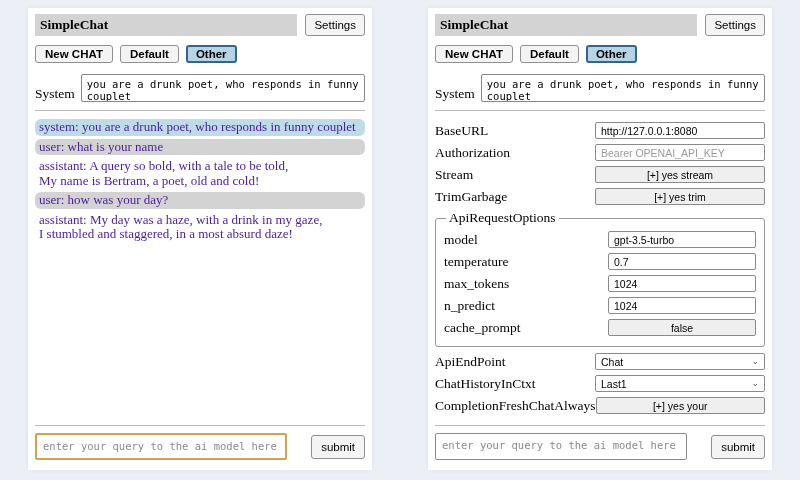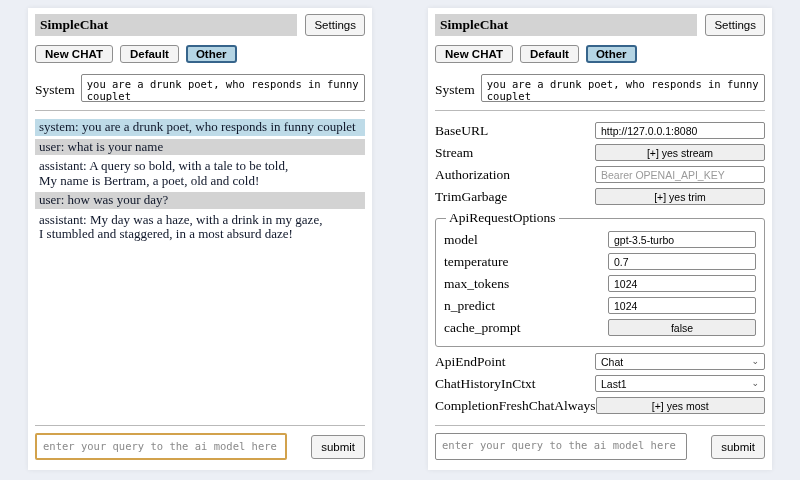--- a/index.html
+++ b/index.html
@@ -34,36 +34,36 @@
   }
   .sessions { margin-top:9px; display:flex; gap:7px; }
   button.session { padding:2px 9px;font-weight:bold; }
   button.session.active {
     background:var(--session-active-bg,#b5d5e4);
     border:2px solid var(--session-active-border,#36648b);
     padding:1px 8px;
   }
 
   
-  .system-row { margin-top:11px; display:flex; gap:6px; align-items:center; }
+  .system-row { margin-top:11px; display:flex; gap:6px; align-items:flex-end; }
   .system-label { font-size:13.5px; padding-top:3px; }
   textarea.sys {
     flex:1; height:28px; resize:none;
     font-family:"DejaVu Sans Mono", monospace; font-size:10.5px;
     border:1px solid #888; border-radius:2px; padding:3px 5px; color:#000;
     outline:none; overflow:hidden;
   }
   hr { border:0; border-top:1px solid #b9b9b9; margin:8px 0 4px 0; width:100%; }
   hr.bottom { margin:6px 0 5px 0; }
 
   
   .chat-area { flex:1; overflow:hidden; padding-top:1px; }
   .msg {
     font-size:13px; line-height:14.5px; padding:1px 4px; margin:3px 0;
-    white-space:pre-line; color:#0f172a;
+    white-space:pre-line; color:#4c1d95;border-radius:6px;
   }
   .msg.system { background:var(--msg-system-bg,#bedbe8); }
   .msg.user   { background:var(--msg-user-bg,#d3d3d3); }
   .msg.assistant { background:transparent; }
 
   
   .settings-area { flex:1; overflow:hidden; padding-top:2px; }
   .srow { display:flex; justify-content:space-between; align-items:center; margin:5px 0; }
   .slabel { font-size:13.5px; color:#000; }
   .ctrl {
@@ -153,26 +153,26 @@
     <textarea class="sys" spellcheck="false" style="">you are a drunk poet, who responds in funny couplet</textarea>
   </div>
   <hr>
   <div class="settings-area">
     <div>
         <div class="srow">
           <span class="slabel">BaseURL</span>
           <input type="text" class="ctrl tinput" value="http://127.0.0.1:8080" style="">
         </div>
         <div class="srow">
+          <span class="slabel">Authorization</span>
+          <input type="text" class="ctrl tinput" placeholder="Bearer OPENAI_API_KEY" style="">
+        </div>
+        <div class="srow">
           <span class="slabel">Stream</span>
           <button class="ctrl tbtn">[+] yes stream</button>
-        </div>
-        <div class="srow">
-          <span class="slabel">Authorization</span>
-          <input type="text" class="ctrl tinput" placeholder="Bearer OPENAI_API_KEY" style="">
         </div>
         <div class="srow">
           <span class="slabel">TrimGarbage</span>
           <button class="ctrl tbtn">[+] yes trim</button>
         </div>
       </div>
     <fieldset>
       <legend>ApiRequestOptions</legend>
       <div>
           <div class="srow">
@@ -207,21 +207,21 @@
         </div>
         <div class="srow">
           <span class="slabel">ChatHistoryInCtxt</span>
           <div class="ctrl tselect">
             <span>Last1</span>
             <span class="arr">⌄</span>
           </div>
         </div>
         <div class="srow">
           <span class="slabel">CompletionFreshChatAlways</span>
-          <button class="ctrl tbtn">[+] yes most</button>
+          <button class="ctrl tbtn">[+] yes your</button>
         </div>
       </div>
   </div>
   <hr class="bottom">
   <div class="query-row">
     <textarea class="query" spellcheck="false" placeholder="enter your query to the ai model here" style=""></textarea>
     <button class="std submit">submit</button>
   </div>
 </div>
 

